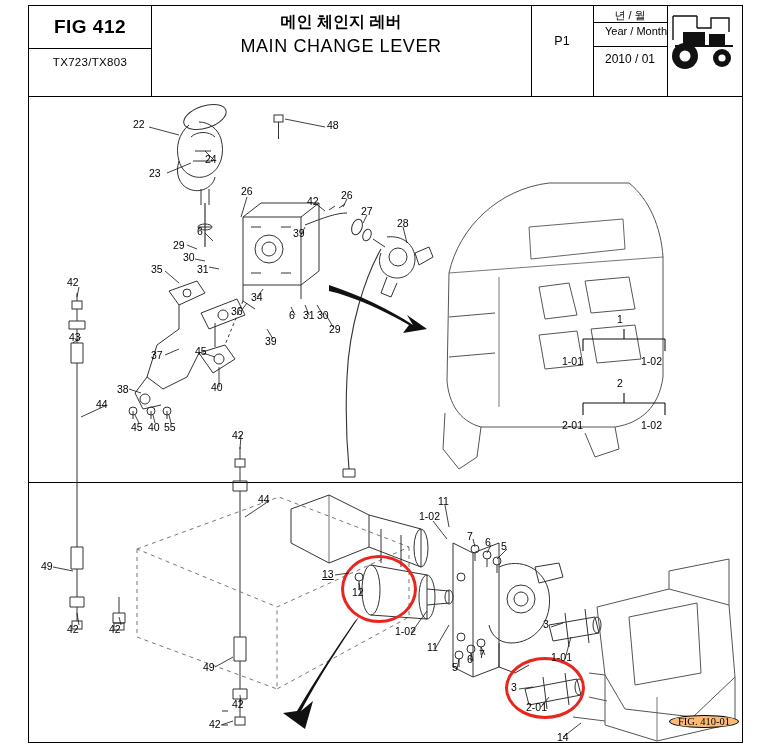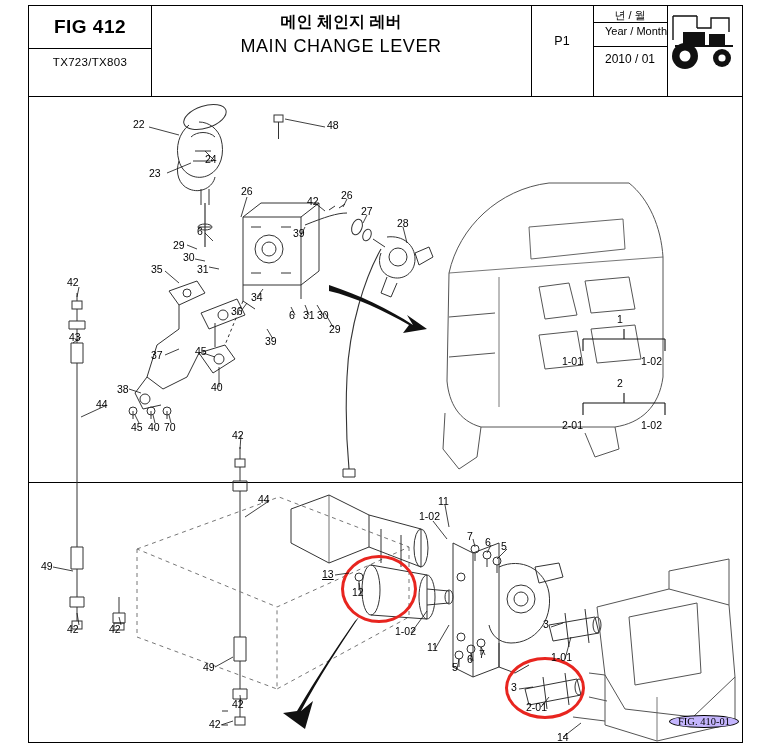--- a/index.html
+++ b/index.html
@@ -28,21 +28,21 @@
   
   .frame{position:absolute;left:28px;top:77px;width:715px;height:666px;border:1.6px solid #000;border-top:none;box-sizing:border-box;overflow:hidden;}
   .mid-rule{position:absolute;left:0;width:715px;top:405px;height:0;border-top:1.3px solid #000;}
 
   svg.art{position:absolute;left:0;top:0;}
 
   .lbl{position:absolute;font-size:10.5px;color:#000;font-family:"Liberation Sans", sans-serif;white-space:nowrap;}
 
   .redcirc{position:absolute;border:3px solid #e8251f;border-radius:50%;box-sizing:border-box;}
   .figref{position:absolute;border:1.3px solid #000;border-radius:50%/50%;padding:0 8px;font-size:10.5px;
-          font-family:"Liberation Serif", serif;background:#c4b5fd;}
+          font-family:"Liberation Serif", serif;background:#fdba74;}
 </style>
 </head>
 <body>
 
 <div id="page">
 
   <div class="title-block">
     <div class="vline" style="left:122px;"></div>
     <div class="vline" style="left:502px;"></div>
     <div class="vline" style="left:564px;"></div>
@@ -388,21 +388,21 @@
       <div class="lbl" style="left:288px;top:232px;">30</div>
       <div class="lbl" style="left:300px;top:246px;">29</div>
       <div class="lbl" style="left:260px;top:232px;">6</div>
       <div class="lbl" style="left:236px;top:258px;">39</div>
       <div class="lbl" style="left:122px;top:272px;">37</div>
       <div class="lbl" style="left:166px;top:268px;">45</div>
       <div class="lbl" style="left:88px;top:306px;">38</div>
       <div class="lbl" style="left:182px;top:304px;">40</div>
       <div class="lbl" style="left:102px;top:344px;">45</div>
       <div class="lbl" style="left:119px;top:344px;">40</div>
-      <div class="lbl" style="left:135px;top:344px;">70</div>
+      <div class="lbl" style="left:135px;top:344px;">55</div>
       <div class="lbl" style="left:38px;top:199px;">42</div>
       <div class="lbl" style="left:40px;top:254px;">43</div>
       <div class="lbl" style="left:67px;top:321px;">44</div>
       <div class="lbl" style="left:203px;top:352px;">42</div>
       <div class="lbl" style="left:12px;top:483px;">49</div>
       <div class="lbl" style="left:38px;top:546px;">42</div>
       <div class="lbl" style="left:80px;top:546px;">42</div>
       <div class="lbl" style="left:229px;top:416px;">44</div>
       <div class="lbl" style="left:174px;top:584px;">49</div>
       <div class="lbl" style="left:203px;top:621px;">42</div>

